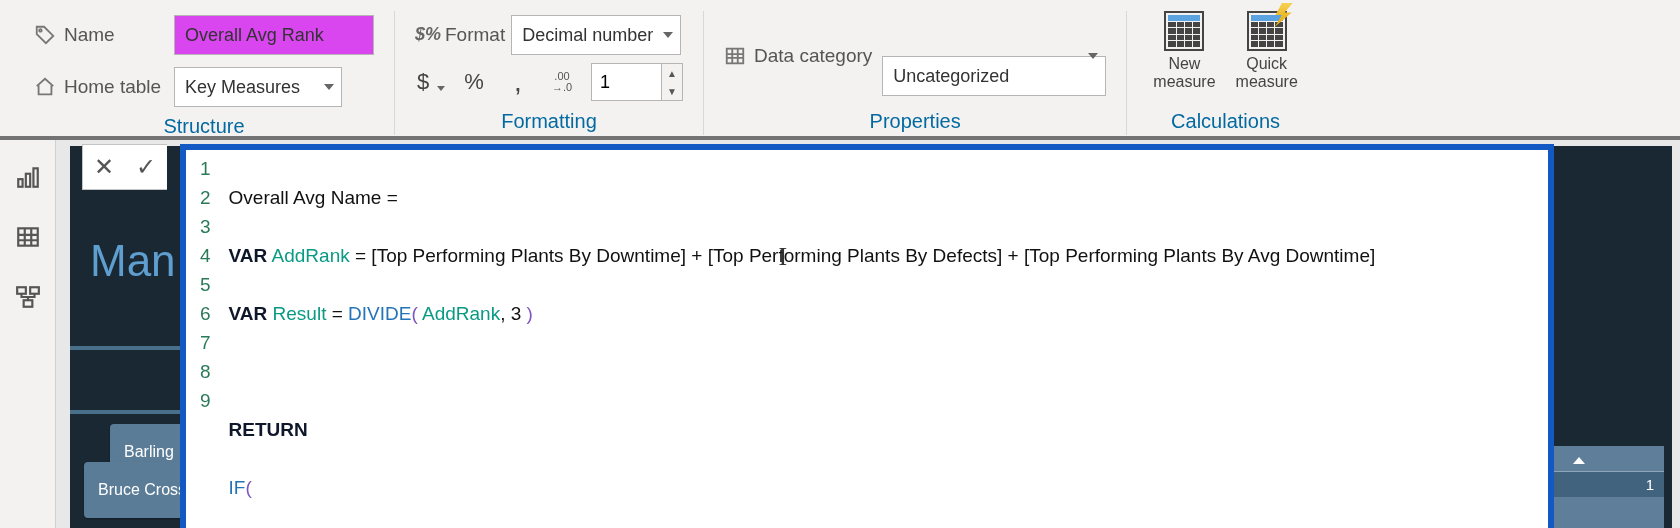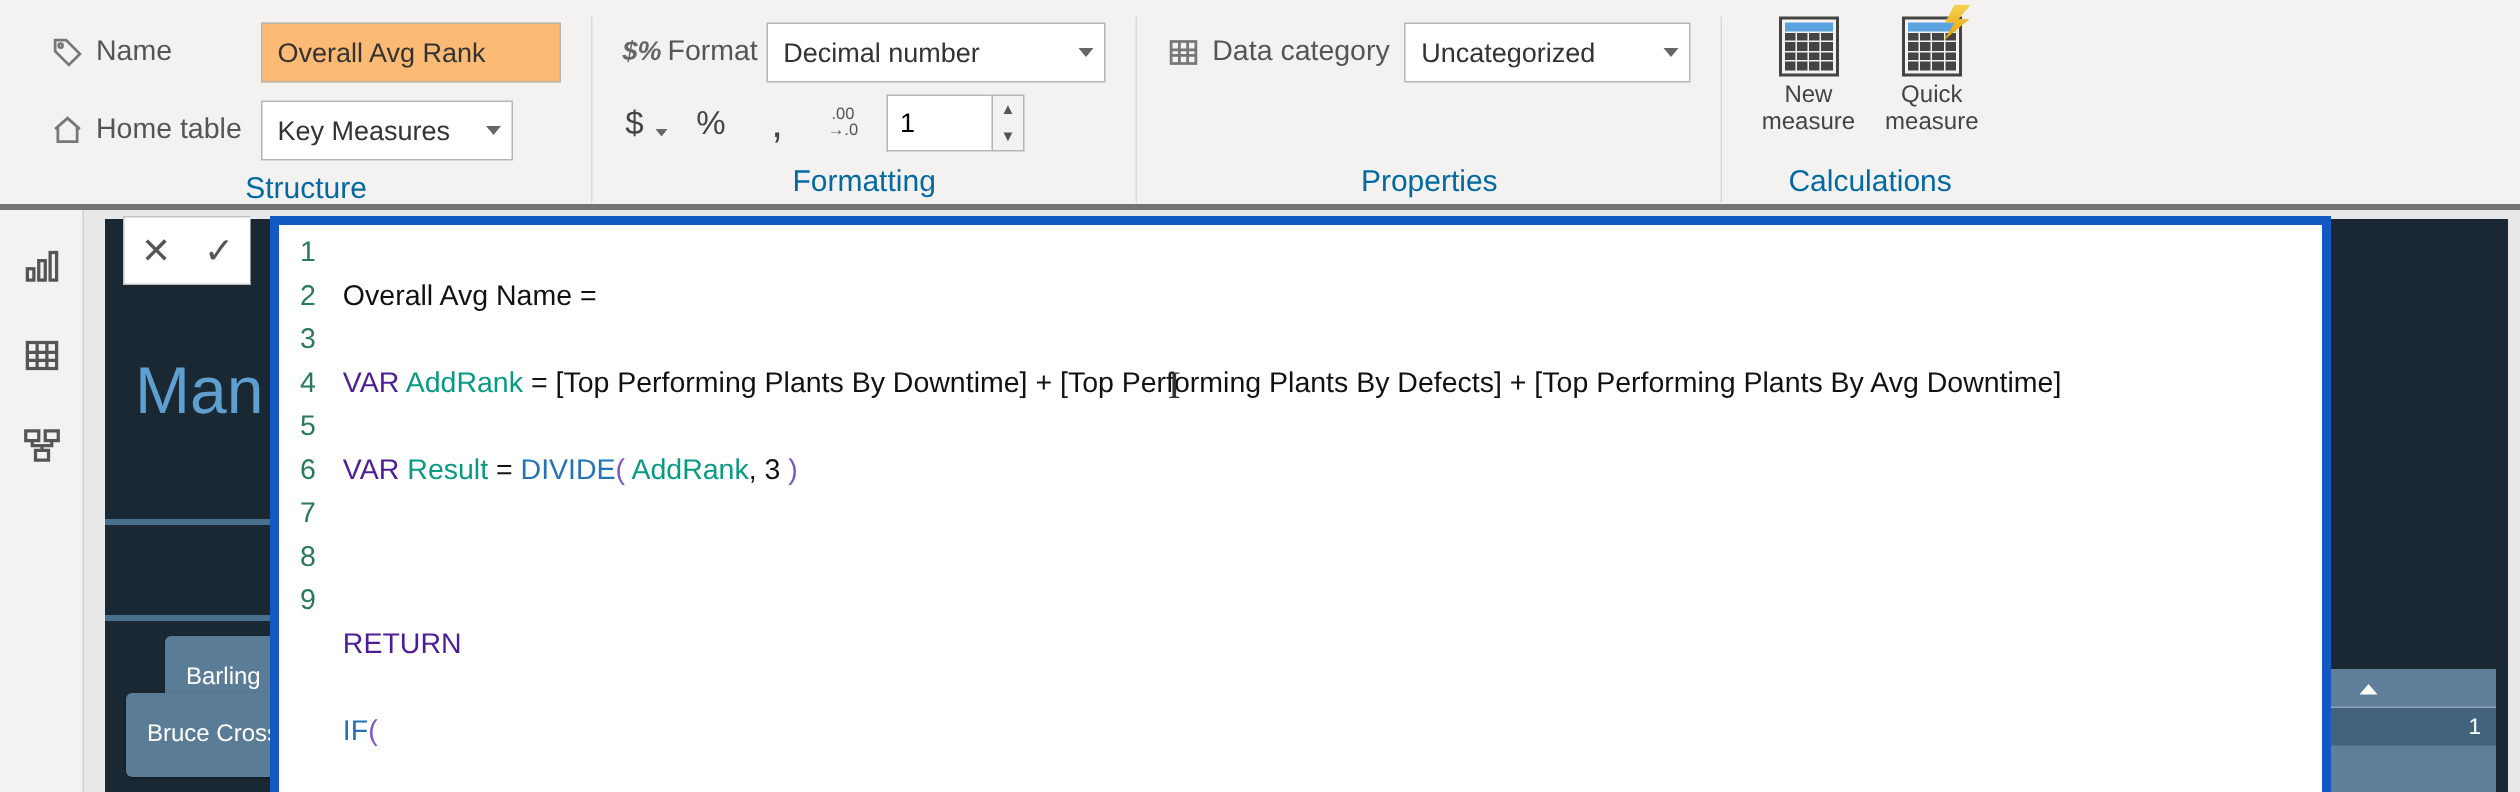--- a/index.html
+++ b/index.html
@@ -6,41 +6,41 @@
   body { background: #f3f2f1; width: 1680px; height: 528px; overflow: hidden; }
 
   
   .ribbon { display: flex; align-items: center; padding: 10px 0 0 14px; height: 140px; background: #f3f2f1; border-bottom: 4px solid #737373; }
   .ribbon-group { display: flex; flex-direction: column; align-items: stretch; border-right: 1px solid #d8d8d8; padding: 0 20px; height: 124px; }
   .ribbon-group:last-child { border-right: none; }
   .ribbon-group-title { text-align: center; color: #0369a1; font-size: 20px; margin-top: auto; padding-bottom: 2px; }
   .r-row { display: flex; align-items: center; margin: 4px 0 8px 0; }
   .r-label { display: flex; align-items: center; color: #555; font-size: 19px; margin-right: 10px; min-width: 130px; }
   .r-label svg, .r-label .glyph { width: 22px; height: 22px; margin-right: 8px; flex: 0 0 auto; }
-  .r-input { height: 40px; border: 1px solid #b5b5b5; background: #fdba74; font-size: 18px; padding: 0 10px; color: #333; }
+  .r-input { height: 40px; border: 1px solid #b5b5b5; background: #d946ef; font-size: 18px; padding: 0 10px; color: #333; }
   .r-input.name { width: 200px; }
   .r-input.home { width: 168px; }
   .r-select { appearance: none; padding-right: 26px; background: #fff; }
   .sel-wrap { position: relative; display: inline-block; }
   .sel-wrap::after { content: ""; position: absolute; right: 8px; top: 50%; width: 0; height: 0; border-left: 5px solid transparent; border-right: 5px solid transparent; border-top: 6px solid #666; transform: translateY(-50%); }
 
   .fmt-row1 .r-label { min-width: 0; margin-right: 6px; }
-  .fmt-dd { width: 226px; }
+  .fmt-dd { width: 170px; }
   .fmt-row2 { display: flex; align-items: center; gap: 14px; }
   .fmt-btn { display: flex; align-items: center; justify-content: center; height: 38px; min-width: 30px; font-size: 22px; color: #444; cursor: pointer; }
   .fmt-dollar { position: relative; padding-right: 14px; }
   .fmt-dollar::after { content: ""; position: absolute; right: 0; top: 60%; width: 0; height: 0; border-left: 4px solid transparent; border-right: 4px solid transparent; border-top: 5px solid #666; }
   .decimals { display: flex; flex-direction: column; align-items: center; font-size: 11px; line-height: 11px; color: #555; }
   .spin { display: flex; align-items: stretch; }
   .spin input { width: 70px; height: 38px; border: 1px solid #b5b5b5; border-right: none; font-size: 18px; padding: 0 8px; }
   .spin .arrows { display: flex; flex-direction: column; border: 1px solid #b5b5b5; width: 22px; }
   .spin .arrows div { flex: 1; display: flex; align-items: center; justify-content: center; font-size: 10px; color: #555; cursor: pointer; }
 
   .data-cat-row { display: flex; align-items: center; }
-  .data-cat-row .r-input { width: 191px; }
+  .data-cat-row .r-input { width: 224px; margin-top: 41px; }
 
   .calc-btn { display: flex; flex-direction: column; align-items: center; justify-content: flex-start; padding: 0 6px; cursor: pointer; }
   .calc-row { display: flex; gap: 8px; }
   .calc-ico { width: 40px; height: 40px; border: 2px solid #444; display: grid; grid-template-columns: repeat(4,1fr); grid-template-rows: repeat(5,1fr); gap: 1px; padding: 2px; }
   .calc-ico .top { grid-column: 1/5; grid-row: 1/2; background: #5aa3e0; }
   .calc-ico .c { background: #444; }
   .quick-ico { position: relative; }
   .quick-ico::before { content: ""; position: absolute; right: -8px; top: -10px; width: 18px; height: 24px; background: linear-gradient(180deg,#f7d154,#e2a300); clip-path: polygon(40% 0,100% 0,55% 40%,95% 40%,0 100%,40% 50%,5% 50%); }
   .calc-label { font-size: 16px; color: #444; text-align: center; margin-top: 4px; line-height: 18px; }
 
@@ -64,21 +64,21 @@
   .sort-caret { display:inline-block; margin-left:6px; width:0; height:0; border-left:6px solid transparent; border-right:6px solid transparent; border-bottom:7px solid #fff; }
 
   
   .formula-area { position: absolute; left: 82px; top: 144px; right: 126px; display: flex; align-items: flex-start; }
   .fbar-btns { display: flex; align-items: center; height: 46px; background: #fff; border: 1px solid #c4c4c4; border-right: none; }
   .fbar-btns div { width: 42px; height: 100%; display: flex; align-items: center; justify-content: center; font-size: 24px; color: #555; cursor: pointer; }
   .editor-wrap { position: absolute; left: 180px; top: 144px; right: 126px; border: 6px solid #1259c3; background: #fff; }
   .editor { display: flex; font-family: Consolas, "Courier New", monospace; font-size: 19px; line-height: 29px; }
   .gutter { background: #fff; color: #2a7a58; text-align: right; padding: 4px 8px 4px 14px; user-select: none; }
   .code { padding: 4px 10px; white-space: pre; color: #111; position: relative; flex: 1; }
-  .kw { color: #4c1d95; }
+  .kw { color: #0f172a; font-weight: bold; }
   .var { color: #0a9a84; }
   .fn { color: #2373b8; }
   .br { color: #7e57c2; }
   .textcursor { position: absolute; font-size: 26px; color: #333; font-family: serif; }
 </style>
 </head>
 <body>
 
 <div class="ribbon">
 

